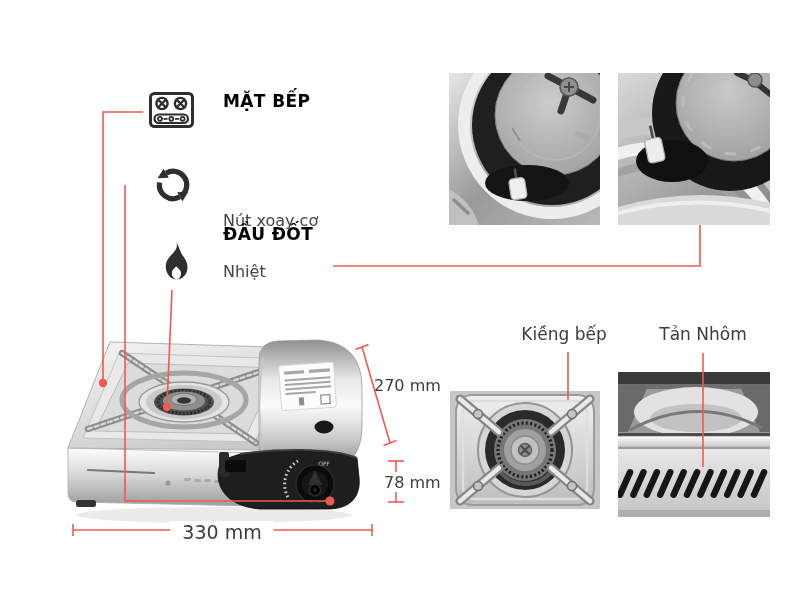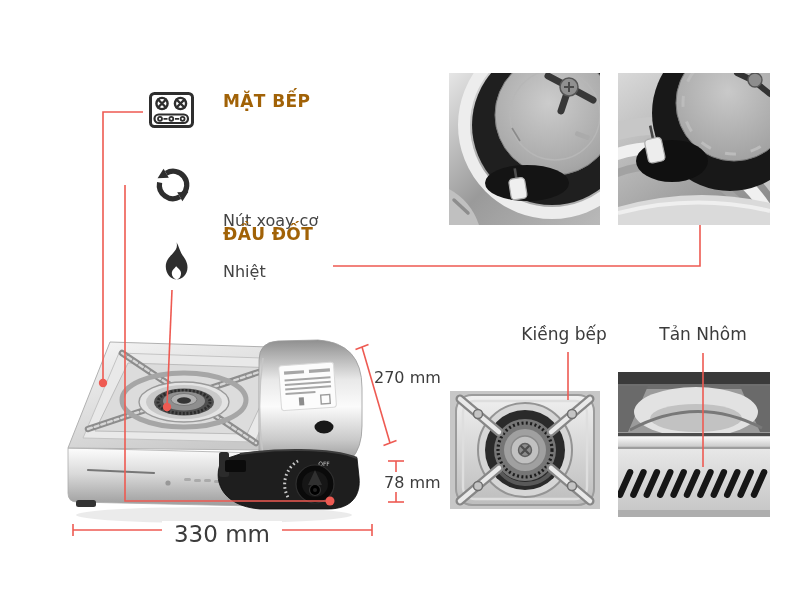--- a/index.html
+++ b/index.html
@@ -2,25 +2,25 @@
 <html><head>
 <meta charset="utf-8">
 <style>
   html,body{margin:0;padding:0;background:#ffffff;}
   .canvas{
     position:relative;width:800px;height:600px;background:#ffffff;overflow:hidden;
     font-family:"DejaVu Sans","Liberation Sans",sans-serif;color:#3b3b3b;
   }
   .abs{position:absolute;}
   
-  .feat-title{font-size:17px;font-weight:bold;color:#a16207;letter-spacing:.4px;line-height:20px;white-space:nowrap;}
+  .feat-title{font-size:17px;font-weight:bold;color:#000000;letter-spacing:.4px;line-height:20px;white-space:nowrap;}
   .feat-sub{font-size:16px;color:#444444;line-height:19px;white-space:nowrap;}
   
   .dim-label{font-size:16px;color:#3c3c3c;white-space:nowrap;}
-  .dim-label.w330{font-size:23px;background:#ffffff;padding:0 12px;}
+  .dim-label.w330{font-size:19px;background:#ffffff;padding:0 12px;}
   .callout-label{font-size:17px;color:#3b3b3b;white-space:nowrap;transform:translateX(-50%);}
   
   .photo{overflow:hidden;}
   .photo svg{display:block;}
   svg{display:block;}
   .overlay{pointer-events:none;z-index:50;}
 </style>
 </head>
 <body>
 
@@ -310,21 +310,21 @@
       <path d="M236 131 A27 27 0 0 0 227 169" fill="none" stroke="#cccccc" stroke-width="3" stroke-dasharray="1.6 2.8"></path>
       <text x="262" y="136" font-size="6" fill="#c7c7c7" text-anchor="middle">OFF</text>
       <circle cx="253" cy="154" r="19" fill="#0a0a0a" stroke="#2f2f2f" stroke-width="1.2"></circle>
       <circle cx="253" cy="154" r="13" fill="#161616"></circle>
       <polygon points="253,140 260,155 246,155" fill="#303030"></polygon>
       <circle cx="253" cy="160" r="5.5" fill="#000000" stroke="#333333" stroke-width="1.2"></circle>
       <circle cx="253" cy="160" r="2" fill="#222222"></circle>
     </svg>
   </div>
 
-  <div class="abs dim-label" style="left:374px;top:368px;">270 mm</div>
+  <div class="abs dim-label" style="left:374px;top:376px;">270 mm</div>
   <div class="abs dim-label" style="left:384px;top:473px;">78 mm</div>
   <div class="abs dim-label w330" style="left:222px;top:521px;transform:translateX(-50%);z-index:60;">330 mm</div>
 
   <svg class="abs overlay" style="left:0;top:0;" width="800" height="600" viewBox="0 0 800 600">
     <g stroke="#ee5a52" stroke-width="1.6" fill="none">
 
       <path d="M143 112 L103 112 L103 383"></path>
 
       <path d="M125 185 L125 501 L328 501"></path>
 

